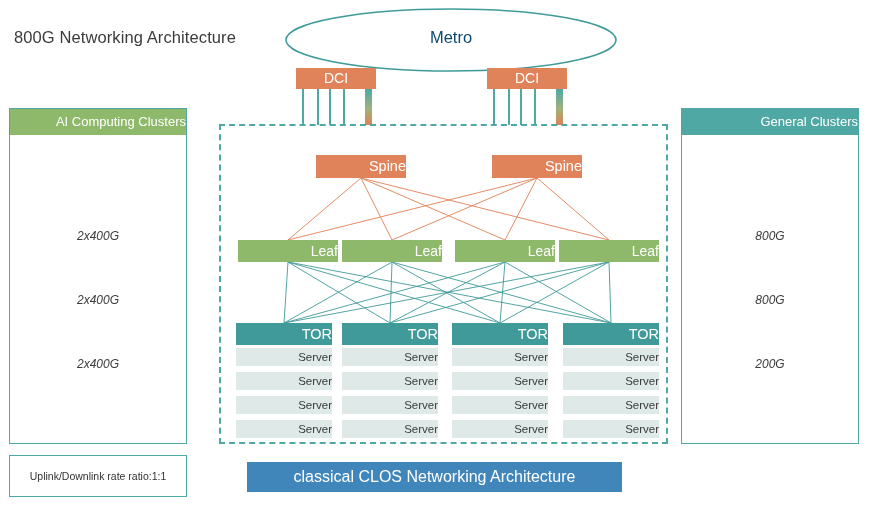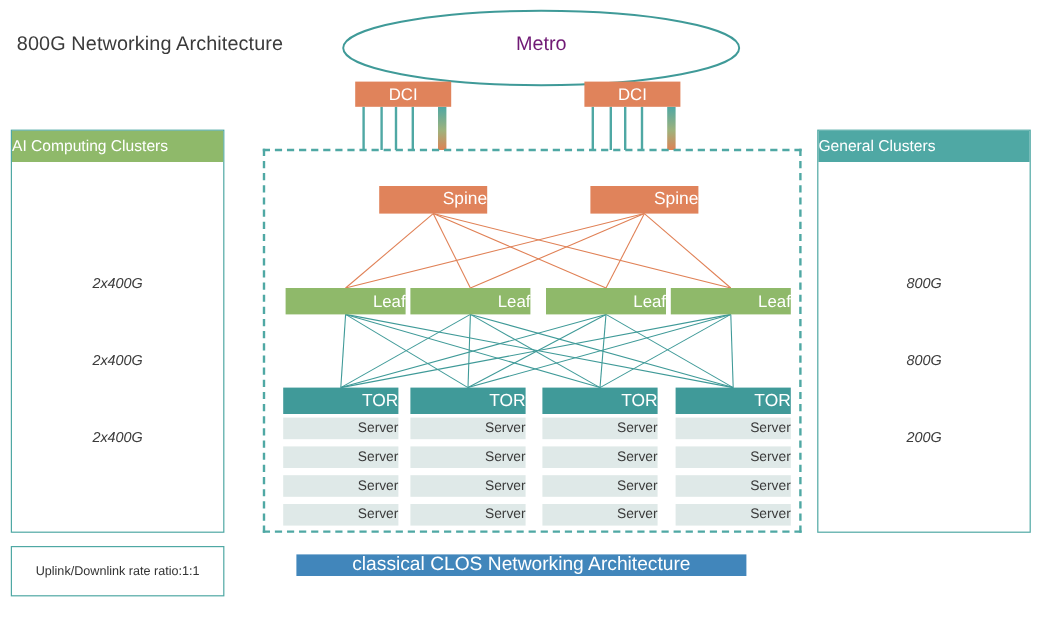--- a/index.html
+++ b/index.html
@@ -40,21 +40,21 @@
   }
 
   
   #metro-label {
     position: absolute;
     left: 286px;
     top: 28px;
     width: 330px;
     text-align: center;
     font-size: 16.5px;
-    color: #701a75;
+    color: #0c4a6e;
   }
 
   
   .dci-box {
     position: absolute;
     height: 21px;
     background: #e0835b;
     color: #ffffff;
     font-size: 14px;
     line-height: 21px;
@@ -71,21 +71,21 @@
     border: 1.4px solid #4fa8a4;
     background: #ffffff;
     box-sizing: border-box;
   }
   #panel-ai      { left: 9px;  top: 108px; height: 336px; }
   #panel-general { left: 681px; top: 108px; height: 336px; }
 
   .cluster-header {
     height: 26px;
     line-height: 26px;
-    text-align: left;
+    text-align: right;
     color: #ffffff;
     font-size: 13px;
   }
   #panel-ai .cluster-header      { background: #8fb96a; }
   #panel-general .cluster-header { background: #4fa8a4; }
 
   .cluster-body {
     position: relative;
     height: calc(100% - 26px);
   }
@@ -169,21 +169,21 @@
     color: #3b3b3b;
     font-size: 11.5px;
   }
 
   
   #clos-banner {
     position: absolute;
     left: 247px;
     top: 462px;
     width: 375px;
-    height: 18px;
+    height: 30px;
     background: #4186bb;
     color: #ffffff;
     font-size: 16px;
     display: flex;
     align-items: center;
     justify-content: center;
   }
 </style>
 </head>
 <body>

